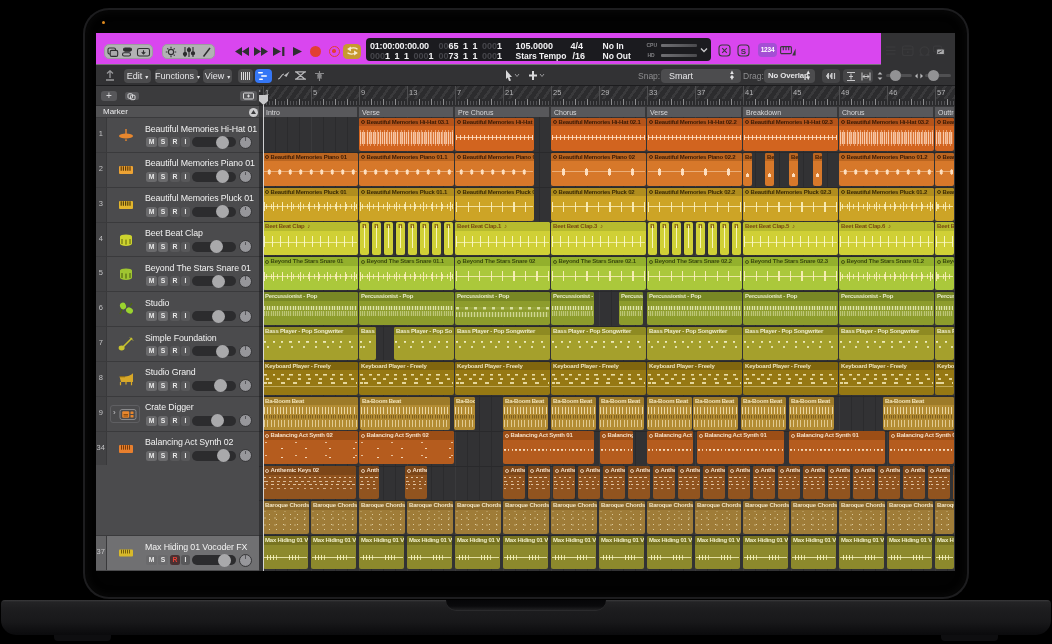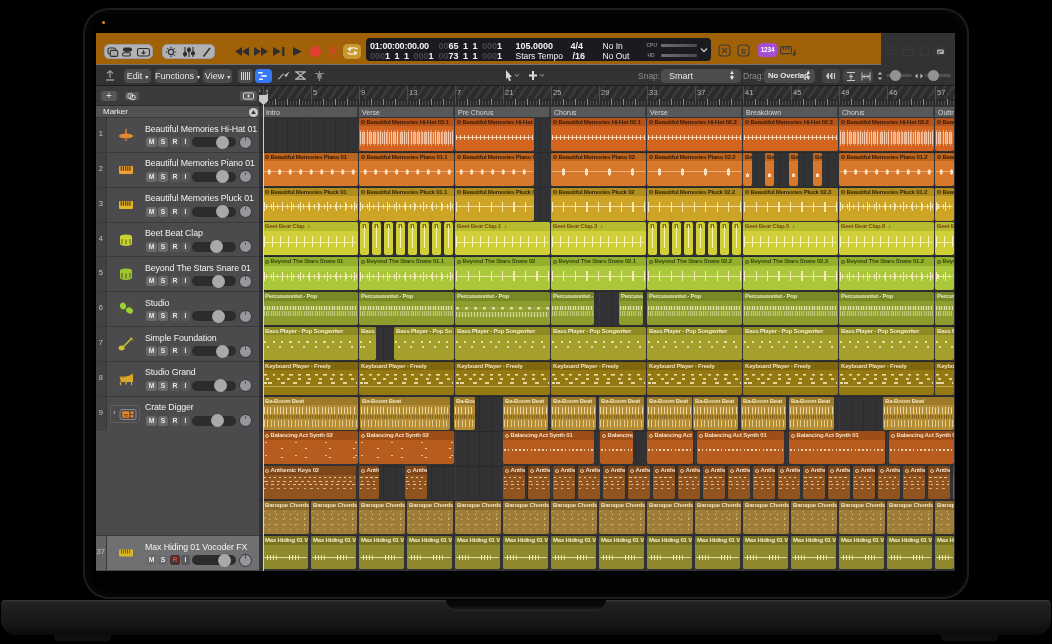--- a/index.html
+++ b/index.html
@@ -9,28 +9,28 @@
 #base{position:absolute;left:1px;top:600px;width:1050px;height:35px;
  border-radius:4px 4px 15px 15px;
  background:linear-gradient(#3a3a3c 0,#232325 2px,#1d1d1f 9px,#18181a 22px,#0b0b0d 34px)}
 #notch{position:absolute;left:446px;top:600px;width:160px;height:10px;
  border-radius:0 0 10px 10px;background:linear-gradient(#060608 0,#0a0a0c 60%,#1f1f21 100%);box-shadow:0 1px 0 0 #2a2a2c}
 #footL{position:absolute;left:54px;top:635px;width:57px;height:6px;border-radius:0 0 4px 4px;background:#0e0e10}
 #footR{position:absolute;left:941px;top:635px;width:57px;height:6px;border-radius:0 0 4px 4px;background:#0e0e10}
 #scr{position:absolute;left:96px;top:33px;width:859px;height:538px;overflow:hidden;background:#323234}
 .ab{position:absolute}
 
-#tb1{left:0;top:0;width:785px;height:32px;background:#a16207;border-bottom:1px solid #737375}
+#tb1{left:0;top:0;width:785px;height:32px;background:#d946ef;border-bottom:1px solid #737375}
 .grp{position:absolute;top:10.5px;height:15px;border-radius:5px;background:#b2b2b4;border:1px solid #9c9c9e}
 .tico{position:absolute;top:12.5px}
 
 #lcd{left:269.5px;top:5px;width:345px;height:23px;background:#1b1b1f;border-radius:4px;color:#f2f2f4;font-weight:600}
 #lcd .r{position:absolute;font-size:9px;letter-spacing:0;white-space:pre}
 #lcd .d{color:#46464c}
-#lcd .sm{font-weight:400;font-size:8.5px}
+#lcd .sm{font-weight:700;font-size:8.5px}
 
 #tb2{left:0;top:32px;width:859px;height:21px;background:#323234;border-bottom:1px solid #1c1c1e}
 .pill{position:absolute;top:3.5px;height:14px;background:#4c4c4e;border-radius:4px;color:#e6e6e8;
  font-size:9px;line-height:14px;text-align:center;white-space:nowrap}
 .lbl{position:absolute;top:3.5px;color:#8e8e90;font-size:8.5px;line-height:14px}
 
 #hdrTop{left:0;top:53px;width:163px;height:19px;background:#3b3b3d}
 #mkRow{left:0;top:72px;width:163px;height:12px;background:#525254;border-top:1px solid #2c2c2e}
 .hbtn{position:absolute;top:5px;height:10px;background:#57575a;border-radius:3px;color:#d9d9db;
  font-size:9px;line-height:9px;text-align:center}
@@ -1122,20 +1122,38 @@
 <div class="tname">Crate Digger</div>
 <div class="mb" style="left:50px;width:11px;background:#6a6a6c">M</div>
 <div class="mb" style="left:62px;width:10px;background:#6a6a6c">S</div>
 <div class="mb" style="left:74px;width:10px;background:#58585a;">R</div>
 <div class="mb" style="left:85px;width:9px;background:#58585a">I</div>
 <div class="slid">
           <div class="sknob" style="left:18.5px"></div>
         </div>
 <div class="pan"></div>
 </div>
+<div class="trow" style="top:313.65px;height:34.85px">
+<div class="ncol"><span style="position:relative;top:11px">34</span></div>
+<div class="tic"><svg width="16" height="14" viewBox="0 0 16 14">
+            <rect x="1" y="3" width="14" height="8" rx="1" fill="#e87f2e"></rect>
+            <g stroke="#7a3c06" stroke-width="1">
+              <path d="M3.5 3.2v4.5M5.5 3.2v4.5M7.5 3.2v4.5M9.5 3.2v4.5M11.5 3.2v4.5"></path>
+            </g>
+          </svg></div>
+<div class="tname">Balancing Act Synth 02</div>
+<div class="mb" style="left:50px;width:11px;background:#6a6a6c">M</div>
+<div class="mb" style="left:62px;width:10px;background:#6a6a6c">S</div>
+<div class="mb" style="left:74px;width:10px;background:#58585a;">R</div>
+<div class="mb" style="left:85px;width:9px;background:#58585a">I</div>
+<div class="slid">
+          <div class="sknob" style="left:24.5px"></div>
+        </div>
+<div class="pan"></div>
+</div>
 <div class="trow sel" style="top:418.2px;height:34.85px">
 <div class="ncol"><span style="position:relative;top:11px">37</span></div>
 <div class="tic"><svg width="16" height="14" viewBox="0 0 16 14">
             <rect x="1" y="3.5" width="14" height="7" rx="1" fill="#d8b92a"></rect>
             <g stroke="#6a5406" stroke-width=".9">
               <path d="M3.5 3.7v3.8M5.5 3.7v3.8M7.5 3.7v3.8M9.5 3.7v3.8M11.5 3.7v3.8"></path>
             </g>
           </svg></div>
 <div class="tname">Max Hiding 01 Vocoder FX</div>
 <div class="mb" style="left:50px;width:11px;background:#6a6a6c">M</div>

